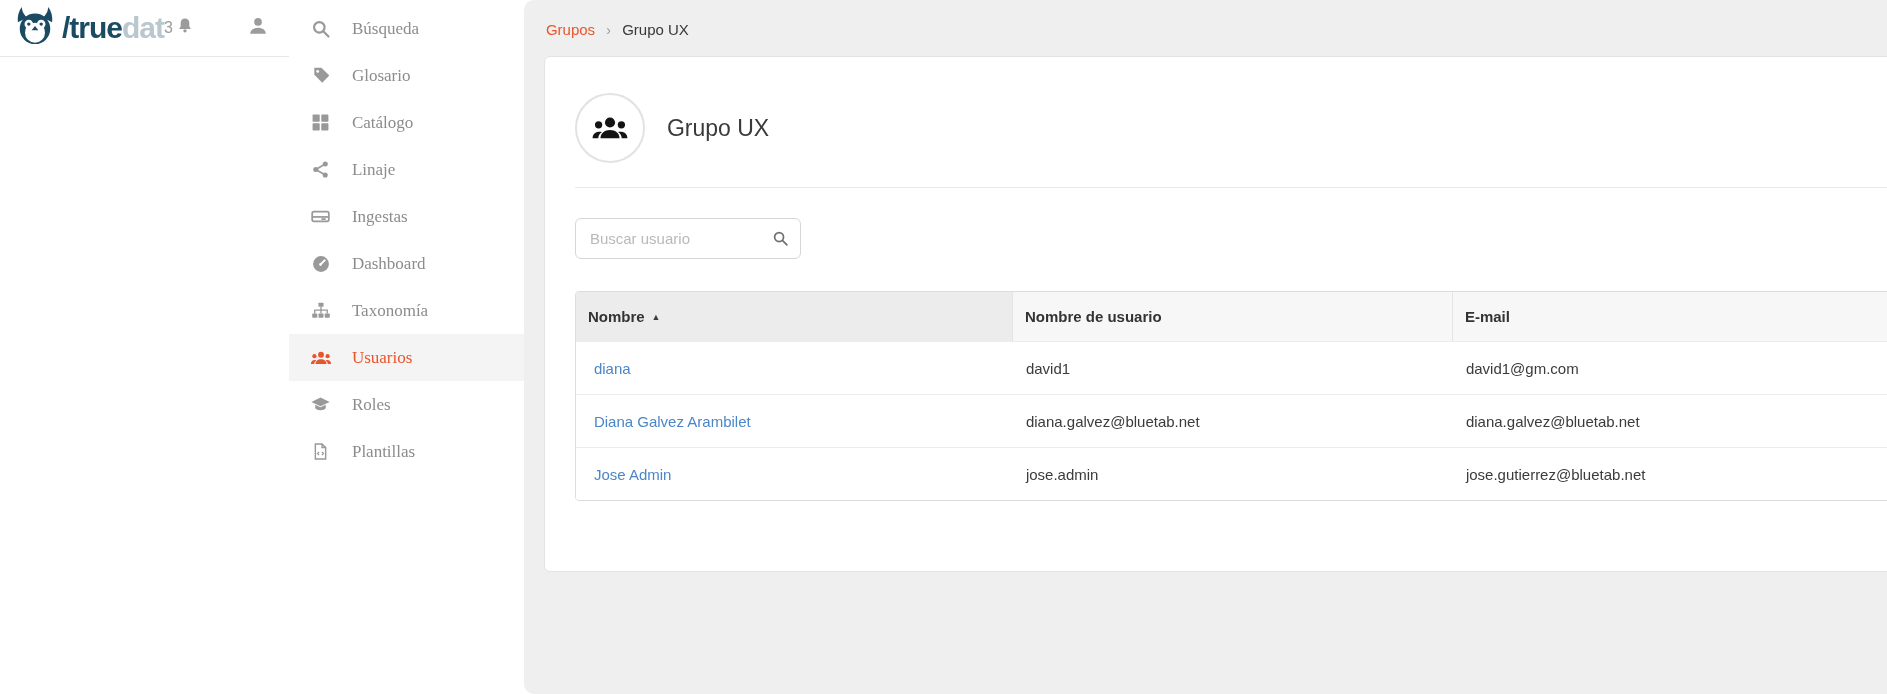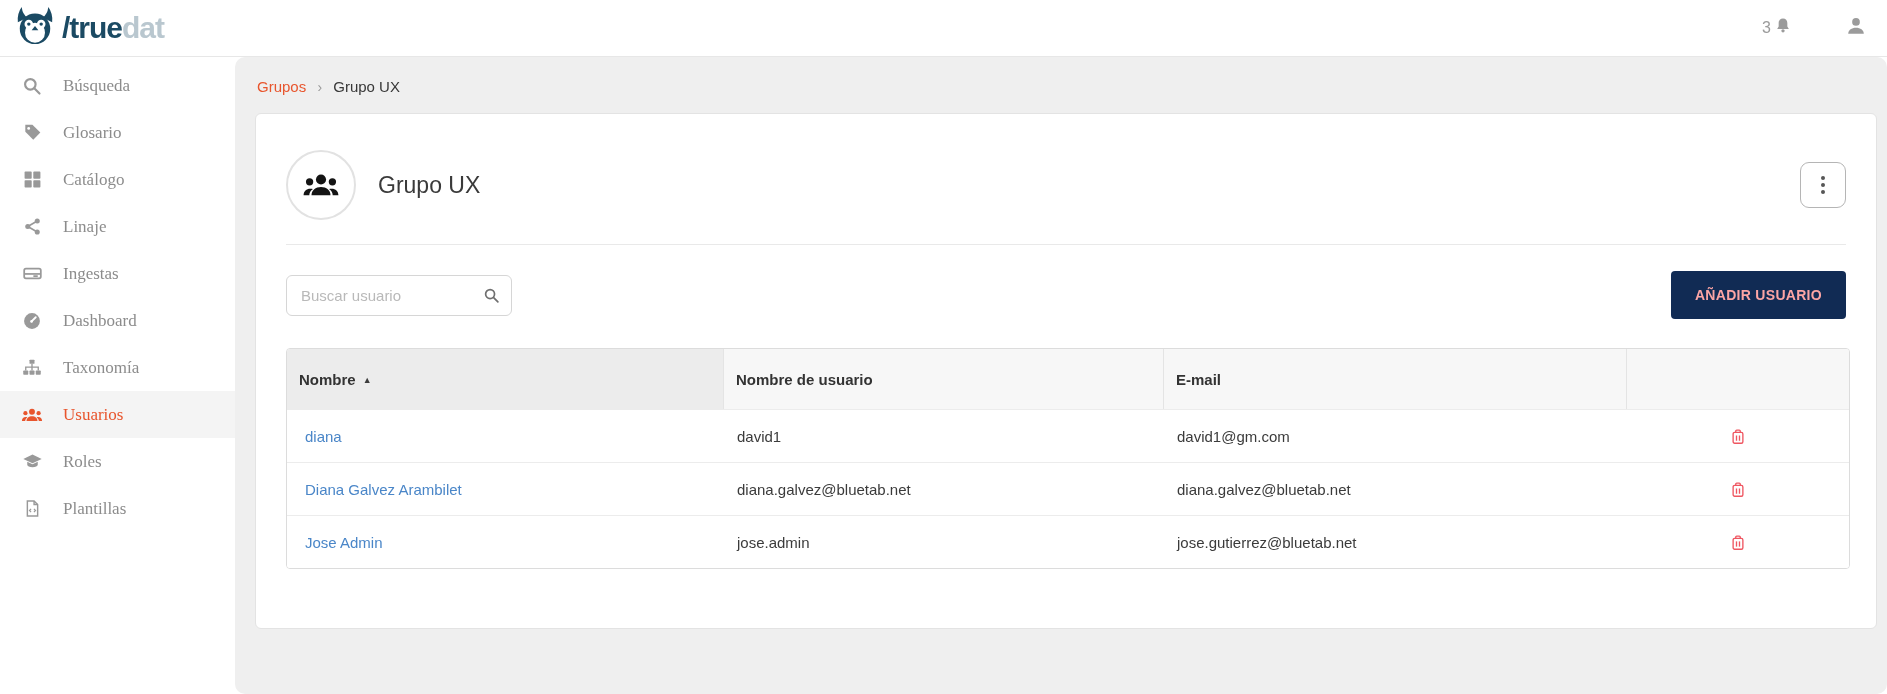--- a/index.html
+++ b/index.html
@@ -1,18 +1,18 @@
 <!DOCTYPE html>
 <html><head>
 <meta charset="utf-8">
 <style>
   * { margin:0; padding:0; box-sizing:border-box; }
   html,body { width:1887px; height:694px; overflow:hidden;
     font-family:"Liberation Sans","DejaVu Sans",sans-serif; background:#fff; }
-  .app { width:1887px; height:694px; display:flex; flex-direction:column; }
+  .app { width:1887px; height:694px; display:flex; flex-direction:row; }
 
   
   .topbar { height:57px; background:#fff; border-bottom:1px solid #e7e7e7;
     display:flex; align-items:center; justify-content:space-between; padding:0 14px 0 14px; flex:0 0 57px; }
   .logo { display:flex; align-items:center; gap:6px; cursor:pointer; }
   .logo-text { font-size:30px; font-weight:bold; color:#1b4a63; letter-spacing:-1px; line-height:1; }
   .logo-text .lt { color:#b9c7cf; }
   .top-right { display:flex; align-items:center; gap:52px; padding-right:6px; }
   .notif { display:flex; align-items:center; gap:2px; color:#9b9b9b; font-size:16px; cursor:pointer; }
   .icon-gray { color:#9b9b9b; }
@@ -55,21 +55,21 @@
   .search-input::placeholder { color:#b9b9b9; }
   .search-wrap .mag { position:absolute; right:12px; top:12px; color:#6f6f6f; }
   .toolbar .spacer { flex:1; }
   .add-btn { background:#112b54; color:#fca5a5; font-weight:bold; font-size:14px; letter-spacing:.3px;
     border:none; border-radius:4px; height:48px; padding:0 24px; cursor:pointer;
     font-family:"Liberation Sans","DejaVu Sans",sans-serif; }
 
   
   .tbl { margin-top:29px; width:1562px; border:1px solid #dcdcdc; border-radius:4px;
     border-collapse:separate; border-spacing:0; table-layout:fixed; overflow:hidden; }
-  .tbl th { height:60px; text-align:left; font-size:15px; color:#333; font-weight:bold;
+  .tbl th { height:49px; text-align:left; font-size:15px; color:#333; font-weight:bold;
     background:#f7f7f7; padding:0 0 0 12px; border-right:1px solid #e4e4e4; cursor:pointer; }
   .tbl th:last-child { border-right:none; }
   .tbl th.sorted { background:#ececec; }
   .sort-tri { font-size:9px; color:#3c3c3c; margin-left:7px; vertical-align:2px; }
   .tbl td { height:53px; font-size:15px; color:#3b3b3b; background:#fff;
     border-top:1px solid #ececec; padding:0 0 0 13px; }
   .tbl td.name-cell { padding-left:18px; }
   .tbl td.name-cell span { color:#4a86c8; cursor:pointer; }
   .tbl td.action-cell { text-align:center; padding:0; }
   .trash { display:inline-flex; cursor:pointer; color:#ef5661; vertical-align:middle; }

